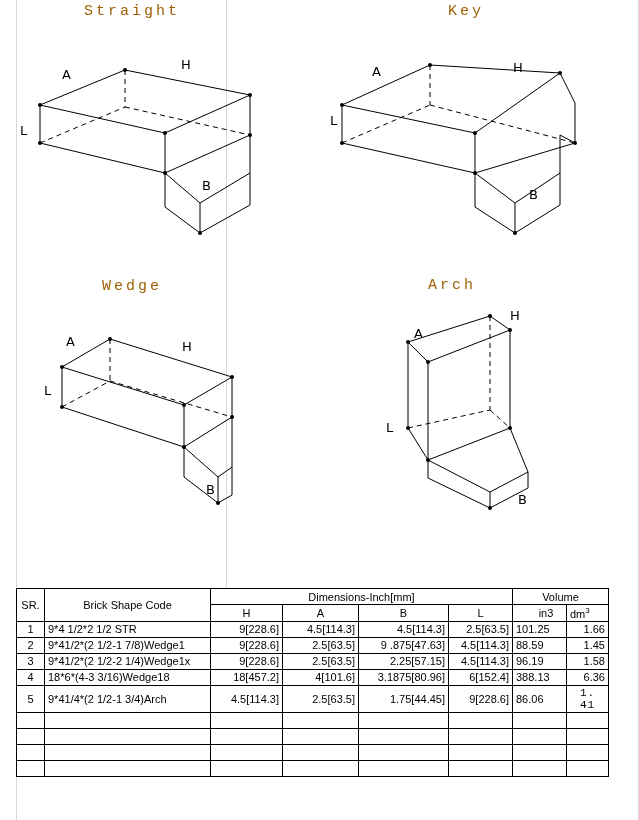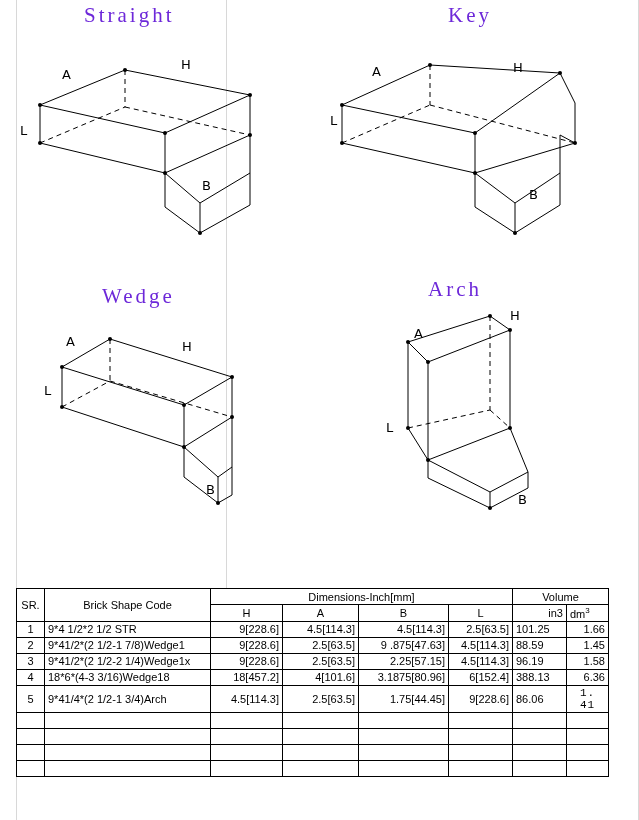--- a/index.html
+++ b/index.html
@@ -19,24 +19,24 @@
     left: 0; top: 0;
     width: 639px;
     height: 820px;
   }
   .gridline {
     position: absolute;
     background: #d8d8d8;
   }
   .figure-title {
     position: absolute;
-    font-family: Liberation Serif, serif;
-    font-size: 21px;
+    font-family: Liberation Mono, monospace;
+    font-size: 15px;
     letter-spacing: 3px;
-    color: #6d28d9;
+    color: #a16207;
     white-space: nowrap;
   }
   svg.art {
     position: absolute;
     overflow: visible;
   }
   svg.art line, svg.art path, svg.art polyline {
     stroke: #000;
     fill: none;
     stroke-width: 1;
@@ -155,21 +155,21 @@
     <circle class="node" cx="12" cy="88" r="2"></circle>
     <circle class="node" cx="145" cy="118" r="2"></circle>
     <circle class="node" cx="245" cy="88" r="2"></circle>
     <circle class="node" cx="185" cy="178" r="2"></circle>
   </svg>
   <div class="lbl" style="left:372px;top:64px;">A</div>
   <div class="lbl" style="left:513px;top:60px;">H</div>
   <div class="lbl" style="left:330px;top:113px;">L</div>
   <div class="lbl" style="left:529px;top:187px;">B</div>
 
-  <div class="figure-title" style="left:102px;top:284px;">Wedge</div>
+  <div class="figure-title" style="left:102px;top:278px;">Wedge</div>
   <svg class="art" style="left:50px;top:325px;width:210px;height:180px;" viewBox="0 0 210 180">
     <polyline points="12,42 60,14 182,52 134,80 12,42"></polyline>
     <line x1="12" y1="42" x2="12" y2="82"></line>
     <line x1="134" y1="80" x2="134" y2="122"></line>
     <line x1="182" y1="52" x2="182" y2="92"></line>
     <polyline points="12,82 134,122 182,92"></polyline>
     <line class="dash" x1="60" y1="14" x2="60" y2="56"></line>
     <line class="dash" x1="12" y1="82" x2="60" y2="56"></line>
     <line class="dash" x1="60" y1="56" x2="182" y2="92"></line>
     <polyline points="134,122 168,152 182,142 182,92"></polyline>
@@ -229,21 +229,21 @@
         <th class="c-sr" rowspan="2">SR.</th>
         <th class="c-code" rowspan="2">Brick Shape Code</th>
         <th class="hdr-span" colspan="4">Dimensions-Inch[mm]</th>
         <th class="hdr-span" colspan="2">Volume</th>
       </tr>
       <tr>
         <th class="c-h">H</th>
         <th class="c-a">A</th>
         <th class="c-b">B</th>
         <th class="c-l">L</th>
-        <th class="c-in3" style="text-align:right;padding-left:16px;">in3</th>
+        <th class="c-in3" style="text-align:center;padding-left:16px;">in3</th>
         <th class="c-dm3" style="text-align:left;"><span>dm</span><span class="sup">3</span></th>
       </tr>
     </thead>
     <tbody>
       <tr>
         <td class="c-sr">1</td>
         <td class="c-code">9*4 1/2*2 1/2 STR</td>
         <td class="c-h">9[228.6]</td>
         <td class="c-a">4.5[114.3]</td>
         <td class="c-b">4.5[114.3]</td>

